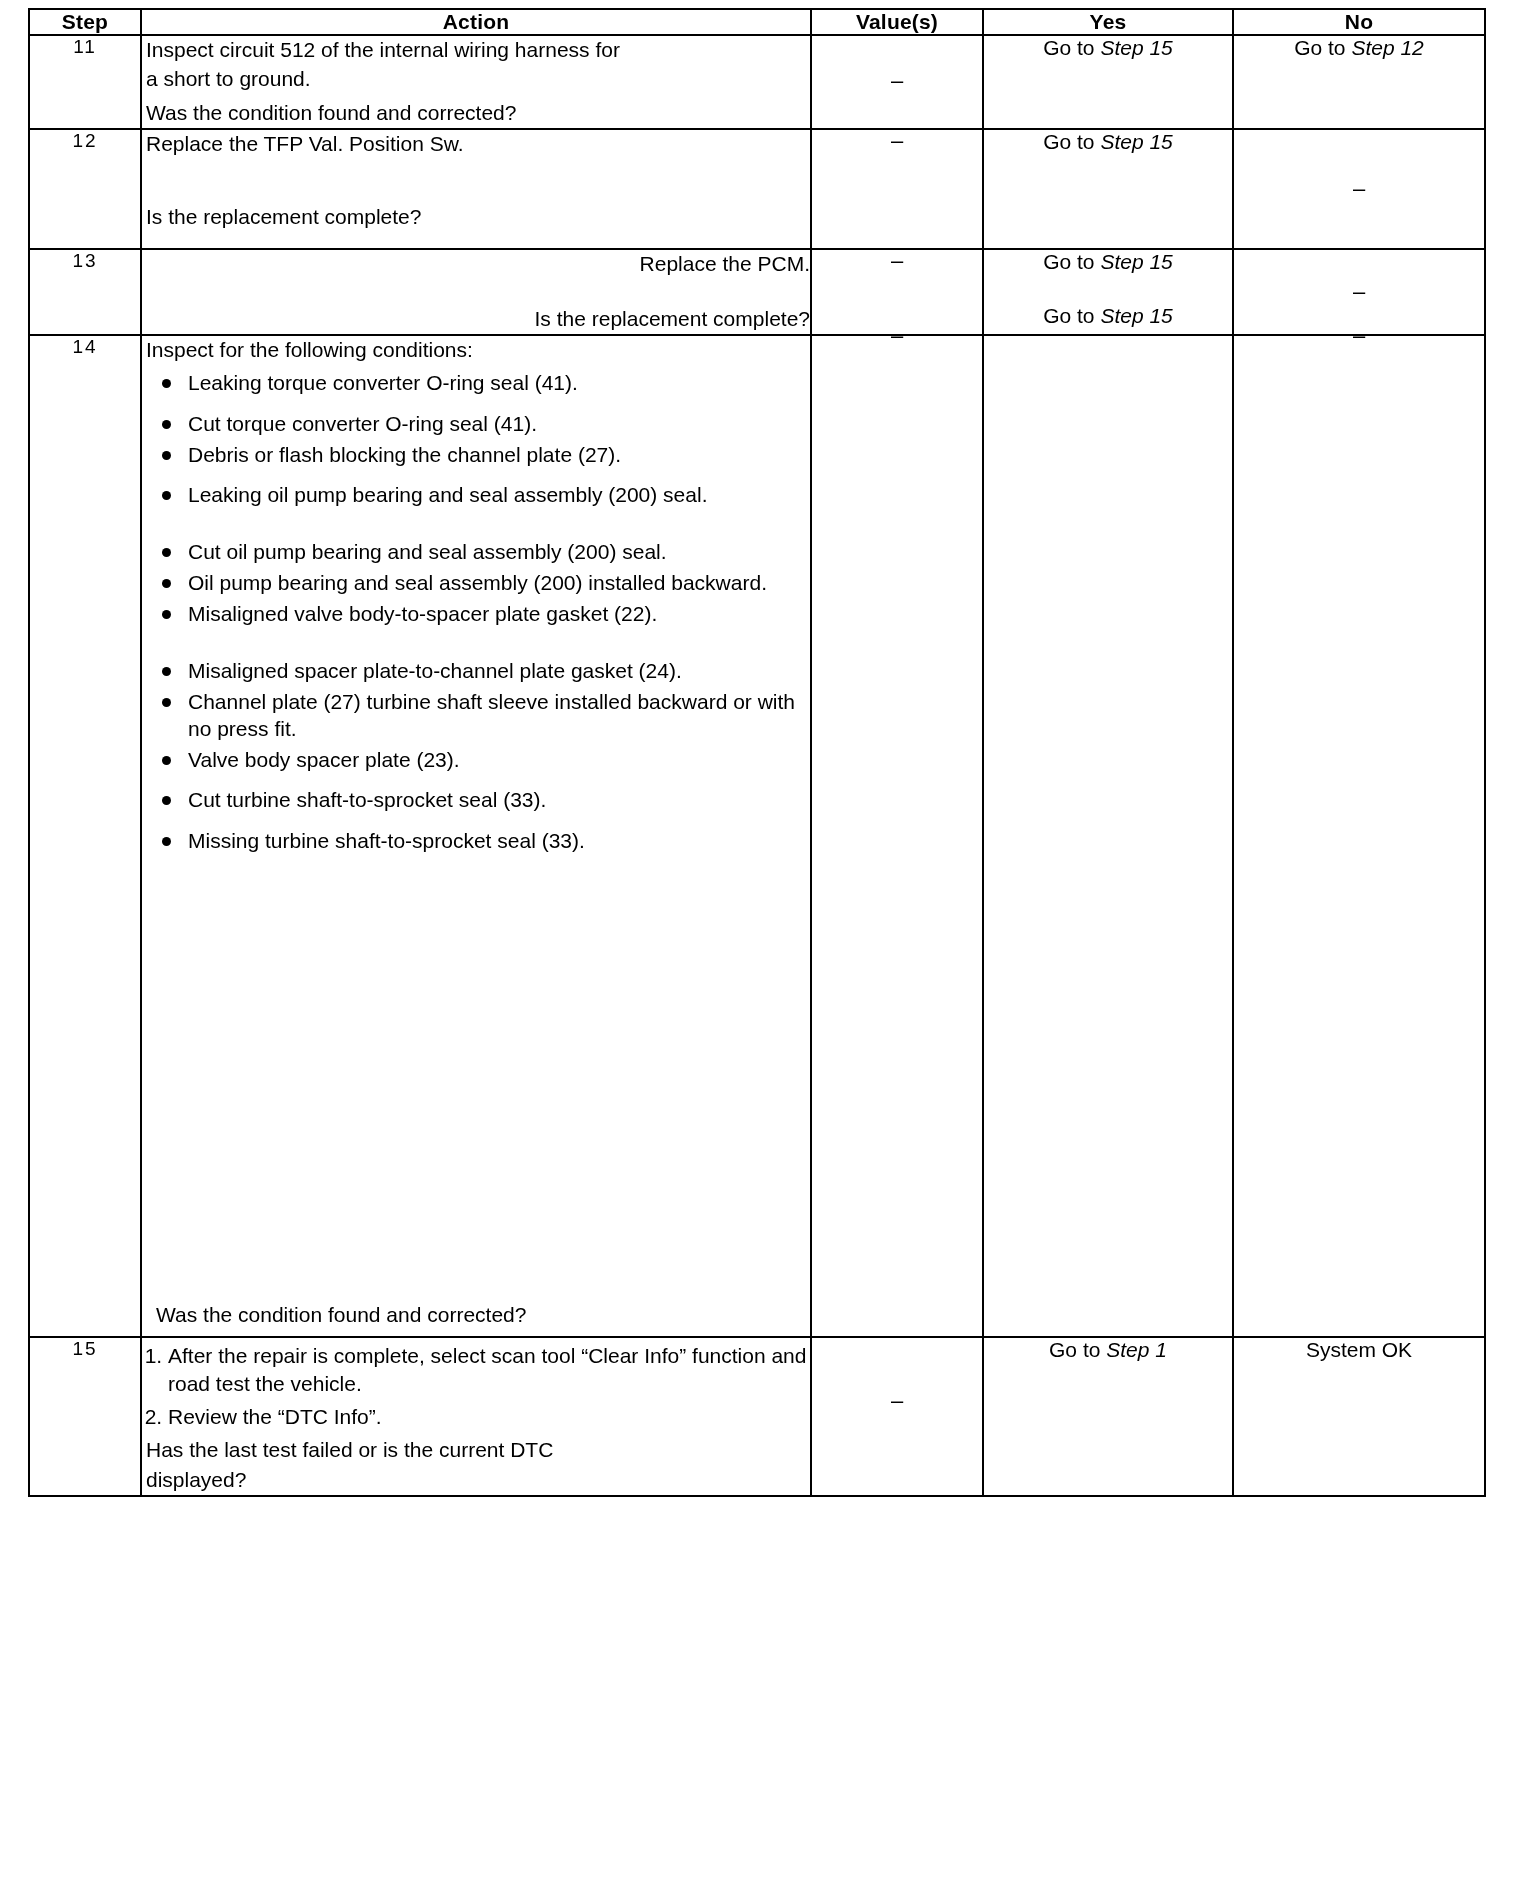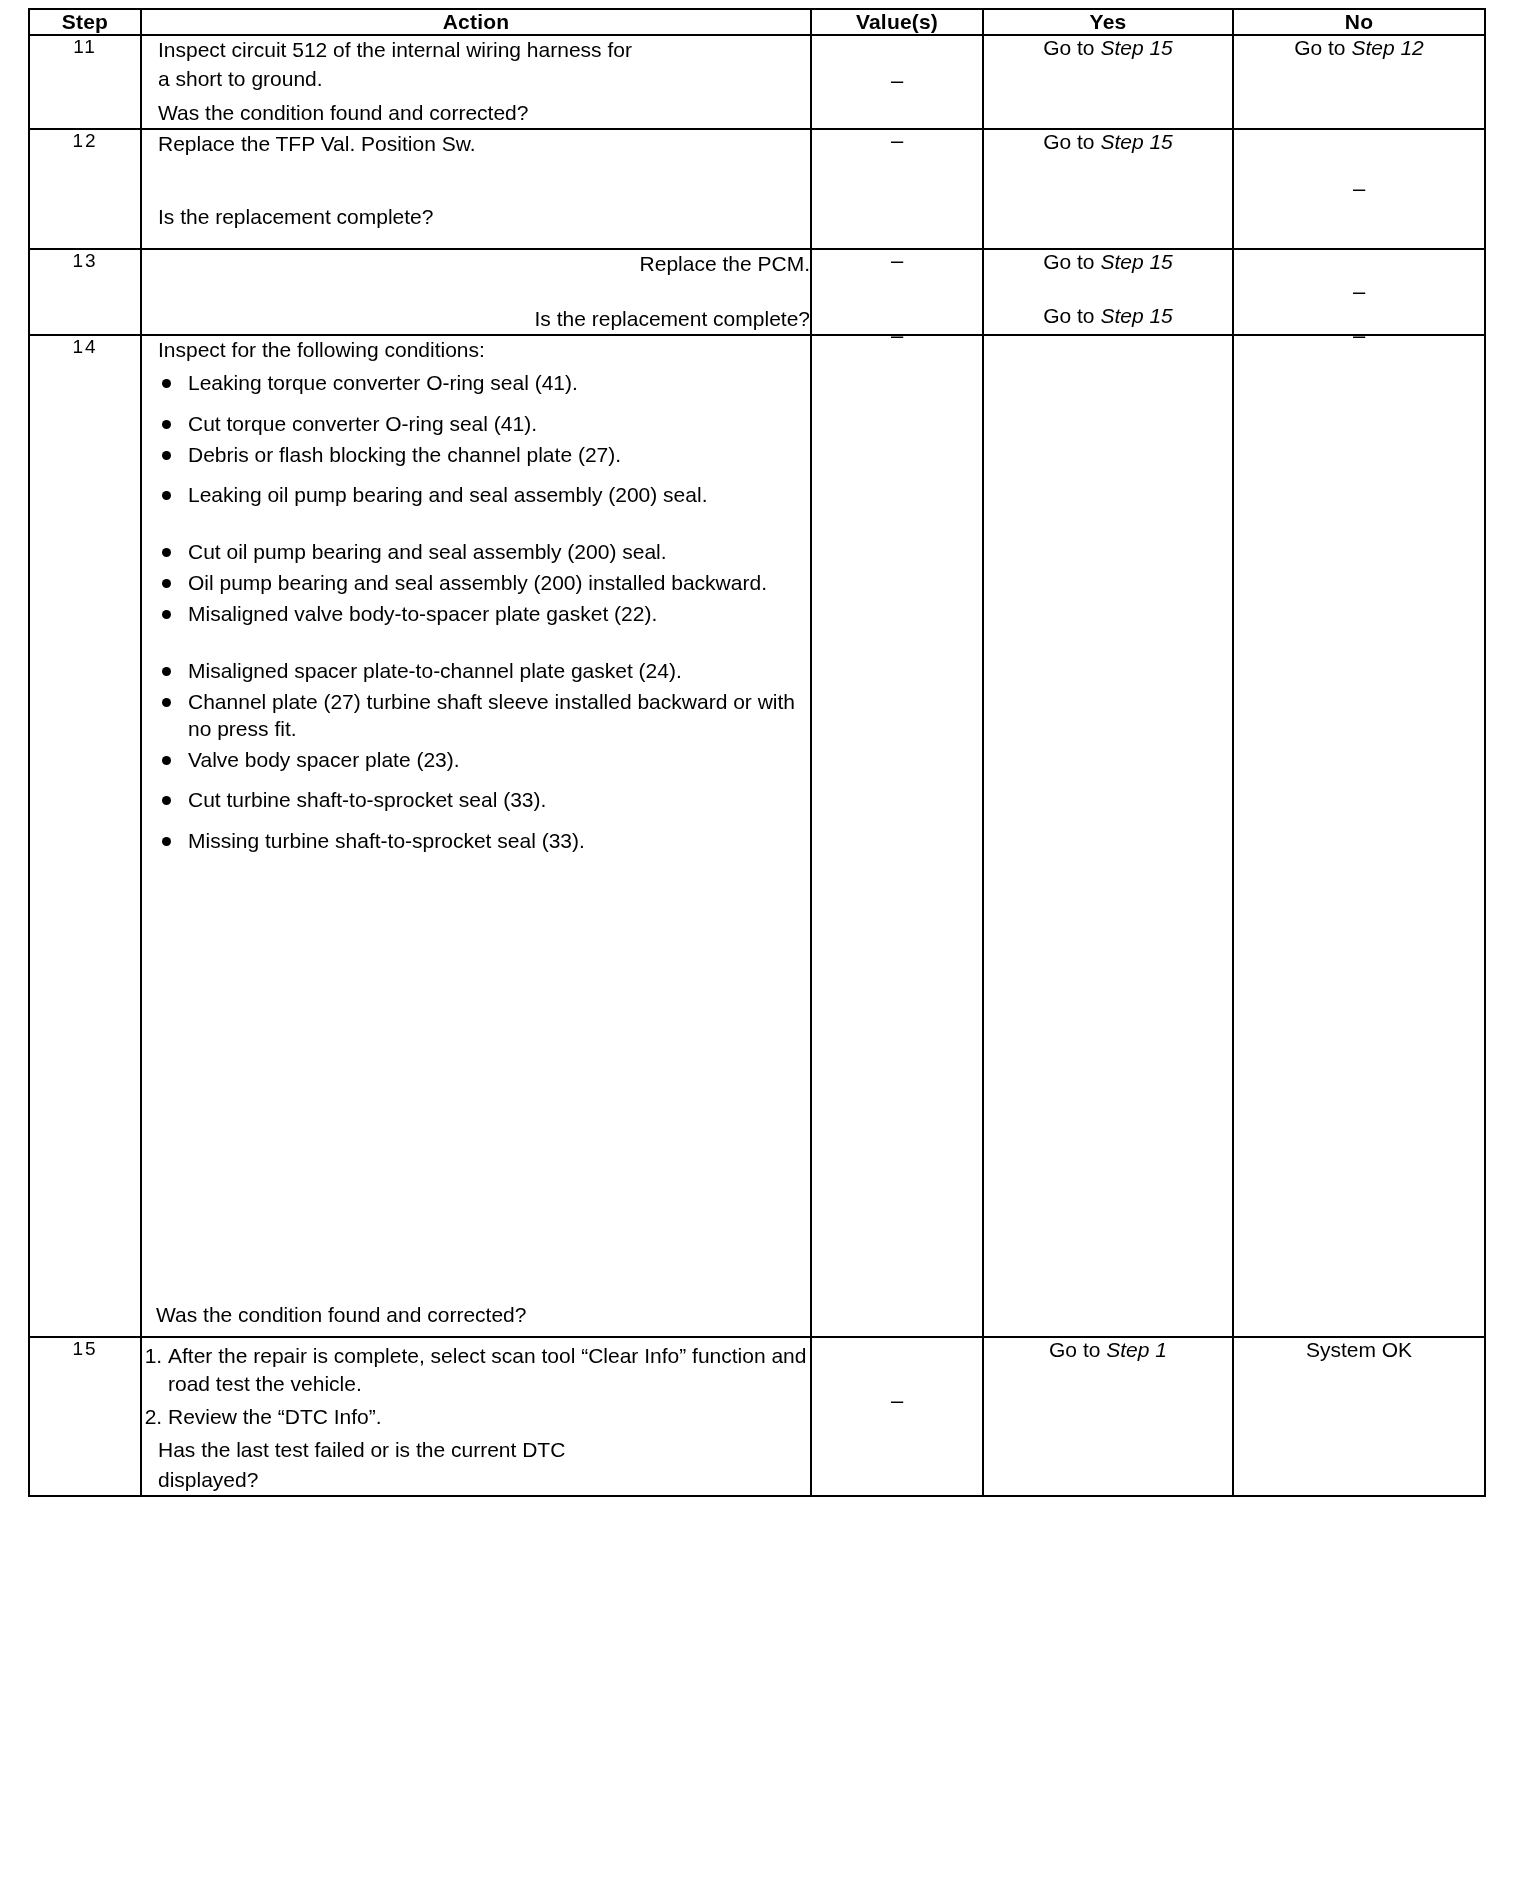--- a/index.html
+++ b/index.html
@@ -56,21 +56,21 @@
     vertical-align: middle;
     font-size: 22px;
   }
   .dash { font-size: 22px; line-height: 1; }
 
   .action-cell {
     padding: 8px 10px 6px 14px;
     font-size: 21px;
     line-height: 1.30;
   }
-  .action-cell p { margin: 0 0 2px 16px; }
+  .action-cell p { margin: 0 0 2px 4px; }
 
   .ans-cell {
     position: relative;
     font-size: 21px;
     text-align: center;
     vertical-align: bottom;
     padding-bottom: 6px;
   }
   .ans-cell.mid {
     vertical-align: middle;

